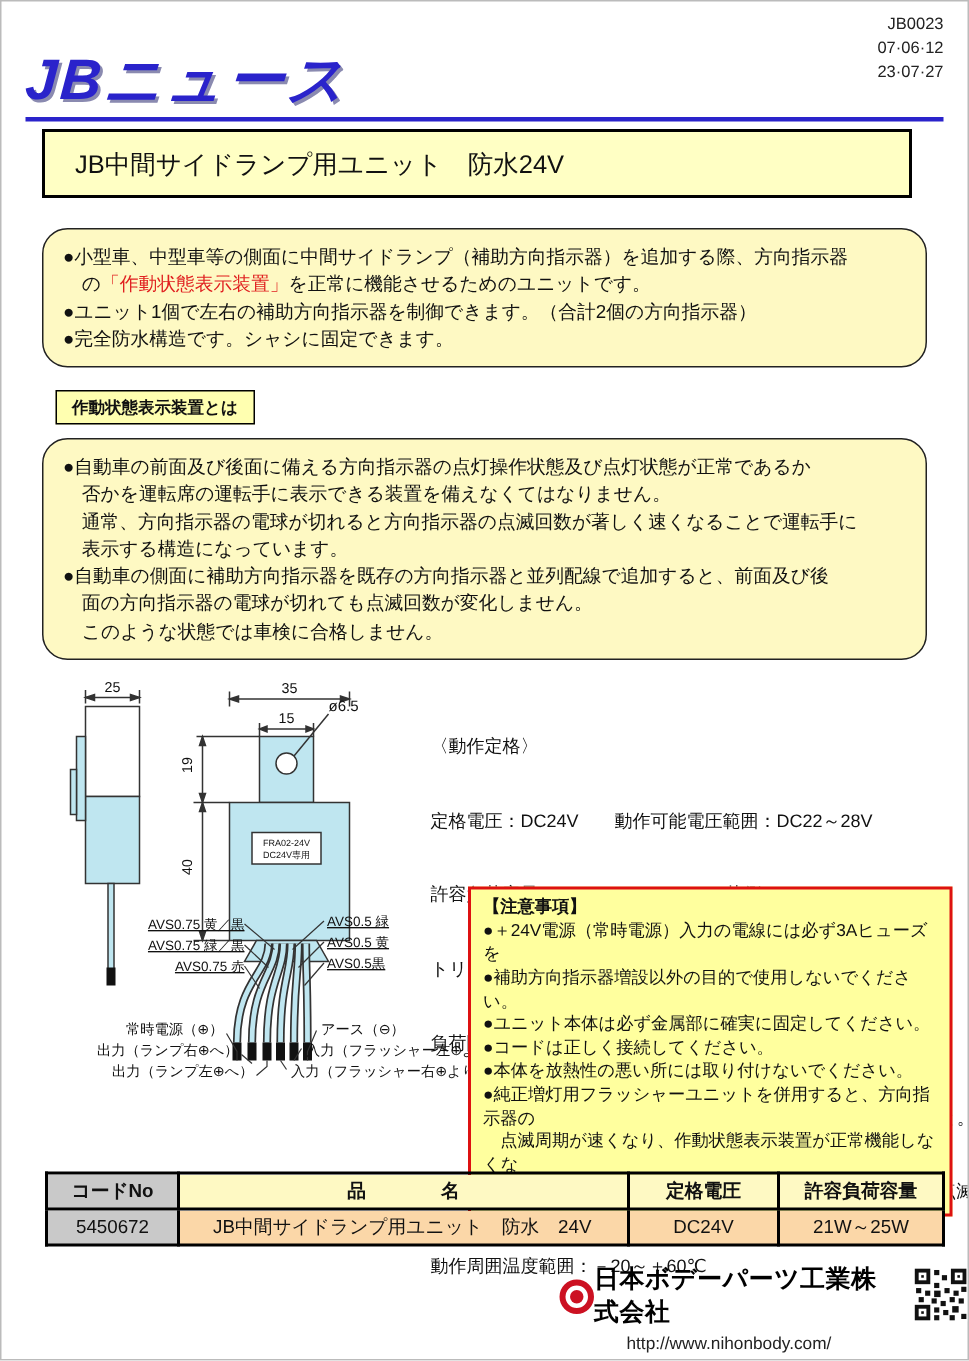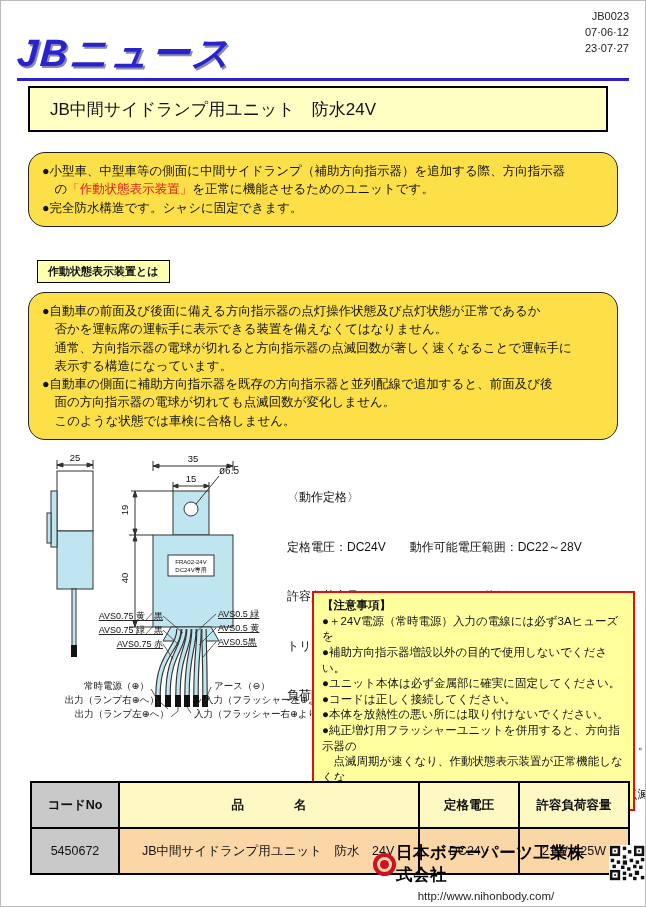--- a/index.html
+++ b/index.html
@@ -8,41 +8,41 @@
         overflow:hidden;border:1px solid #bbb;box-sizing:border-box;}
   .docnum{position:absolute;top:8px;right:16px;text-align:right;
           font-size:11px;line-height:1.45;color:#222;}
   .jb-logo{position:absolute;top:27px;left:16px;font-size:38px;font-weight:bold;
            font-style:italic;color:#2a23cb;letter-spacing:2px;
            text-shadow:2px 2px 0 #8a8ab0;transform:skewX(-4deg);}
   .logo-line{position:absolute;top:77px;left:16px;width:612px;height:3px;background:#2a23cb;}
   .title-box{position:absolute;top:85px;left:27px;width:556px;height:42px;
              background:#ffffc4;border:2px solid #000;display:flex;align-items:center;
              padding-left:20px;font-size:17px;}
-  .round-box{position:absolute;left:27px;width:562px;background:#fde047;
+  .round-box{position:absolute;left:27px;width:562px;background:#fef9c3;
              border:1.5px solid #222;border-radius:17px;padding:9px 13px;
              font-size:12.5px;line-height:1.46;}
   #intro-box{top:151px;}
   #explain-box{top:291px;}
   .section-label{position:absolute;top:259px;left:36px;background:#ffffb0;
                  border:1.5px solid #000;font-size:11px;font-weight:bold;
                  padding:3px 10px;}
   .red{color:#e02020;}
   .specs{position:absolute;top:455px;left:286px;font-size:12px;line-height:16.5px;
          white-space:pre;}
   .notes{position:absolute;top:590px;left:311px;width:303px;background:#ffff9e;
          border:2.5px solid #dd1111;padding:5px 8px 8px;font-size:11.5px;line-height:1.36;}
   .notes .nt{font-weight:bold;}
   svg{font-family:inherit;}
   .svg-ul{text-decoration:underline;}
   .drawing{position:absolute;top:448px;left:20px;}
   table.prod{position:absolute;top:780px;left:29px;width:598px;border-collapse:collapse;
              font-size:12.5px;table-layout:fixed;}
   table.prod th,table.prod td{border:2px solid #000;height:22px;text-align:center;
-             padding:11px;overflow:hidden;white-space:nowrap;}
+             padding:0;overflow:hidden;white-space:nowrap;}
   table.prod th{background:#fef9c3;font-weight:bold;}
   table.prod th.g,table.prod td.g{background:#c9c9c9;}
   table.prod td{background:#fbd7a8;}
   table.prod td.name{text-align:left;padding-left:22px;}
   .footer{position:absolute;top:841px;left:372px;display:flex;gap:10px;align-items:flex-start;}
   .company-row{display:flex;align-items:center;gap:0;}
   .logo-mark{width:15px;height:15px;border:4px solid #cc1122;border-radius:50%;position:relative;flex:0 0 auto;}
   .logo-mark::after{content:"";position:absolute;inset:3px;background:#cc1122;border-radius:50%;}
   .company-name{font-size:16.5px;font-weight:bold;letter-spacing:0.5px;color:#000;}
   .company-url{font-size:11.5px;margin-top:4px;text-align:center;color:#222;}
@@ -61,20 +61,21 @@
   <div class="jb-logo">JBニュース</div>
   <div class="logo-line"></div>
 
   <div class="title-box">
     <span>JB中間サイドランプ用ユニット　防水24V</span>
   </div>
 
   <div class="round-box" id="intro-box">
     <div>●小型車、中型車等の側面に中間サイドランプ（補助方向指示器）を追加する際、方向指示器</div>
     <div><span>　の</span><span class="red">「作動状態表示装置」</span><span>を正常に機能させるためのユニットです。</span></div>
+    <div>●ユニット1個で左右の補助方向指示器を制御できます。（合計2個の方向指示器）</div>
     <div>●完全防水構造です。シャシに固定できます。</div>
   </div>
 
   <div class="section-label">作動状態表示装置とは</div>
 
   <div class="round-box" id="explain-box">
     <div>●自動車の前面及び後面に備える方向指示器の点灯操作状態及び点灯状態が正常であるか</div>
     <div>　否かを運転席の運転手に表示できる装置を備えなくてはなりません。</div>
     <div>　通常、方向指示器の電球が切れると方向指示器の点滅回数が著しく速くなることで運転手に</div>
     <div>　表示する構造になっています。</div>

